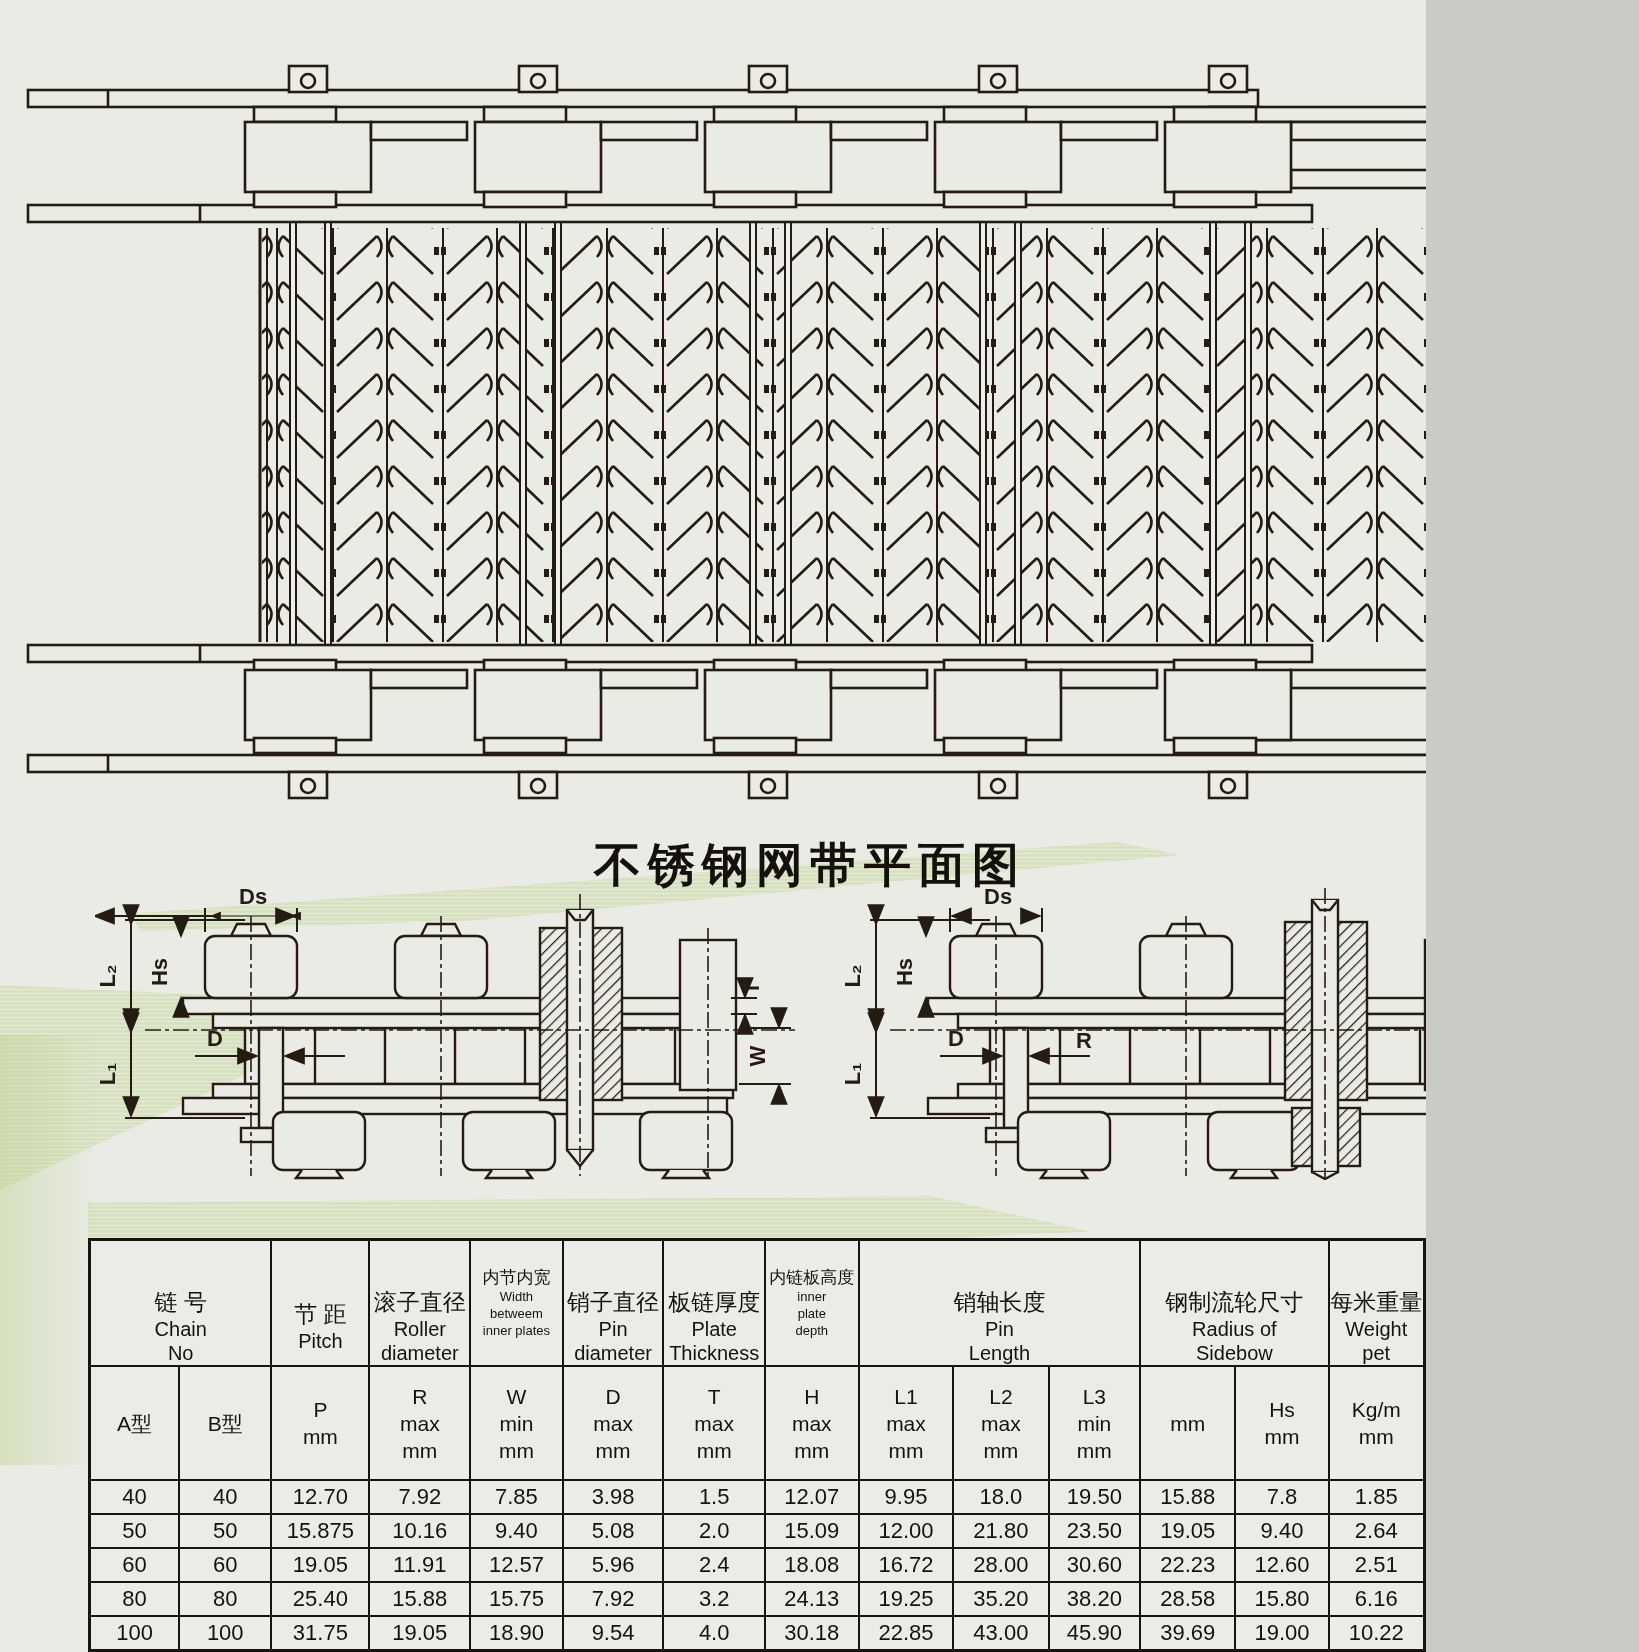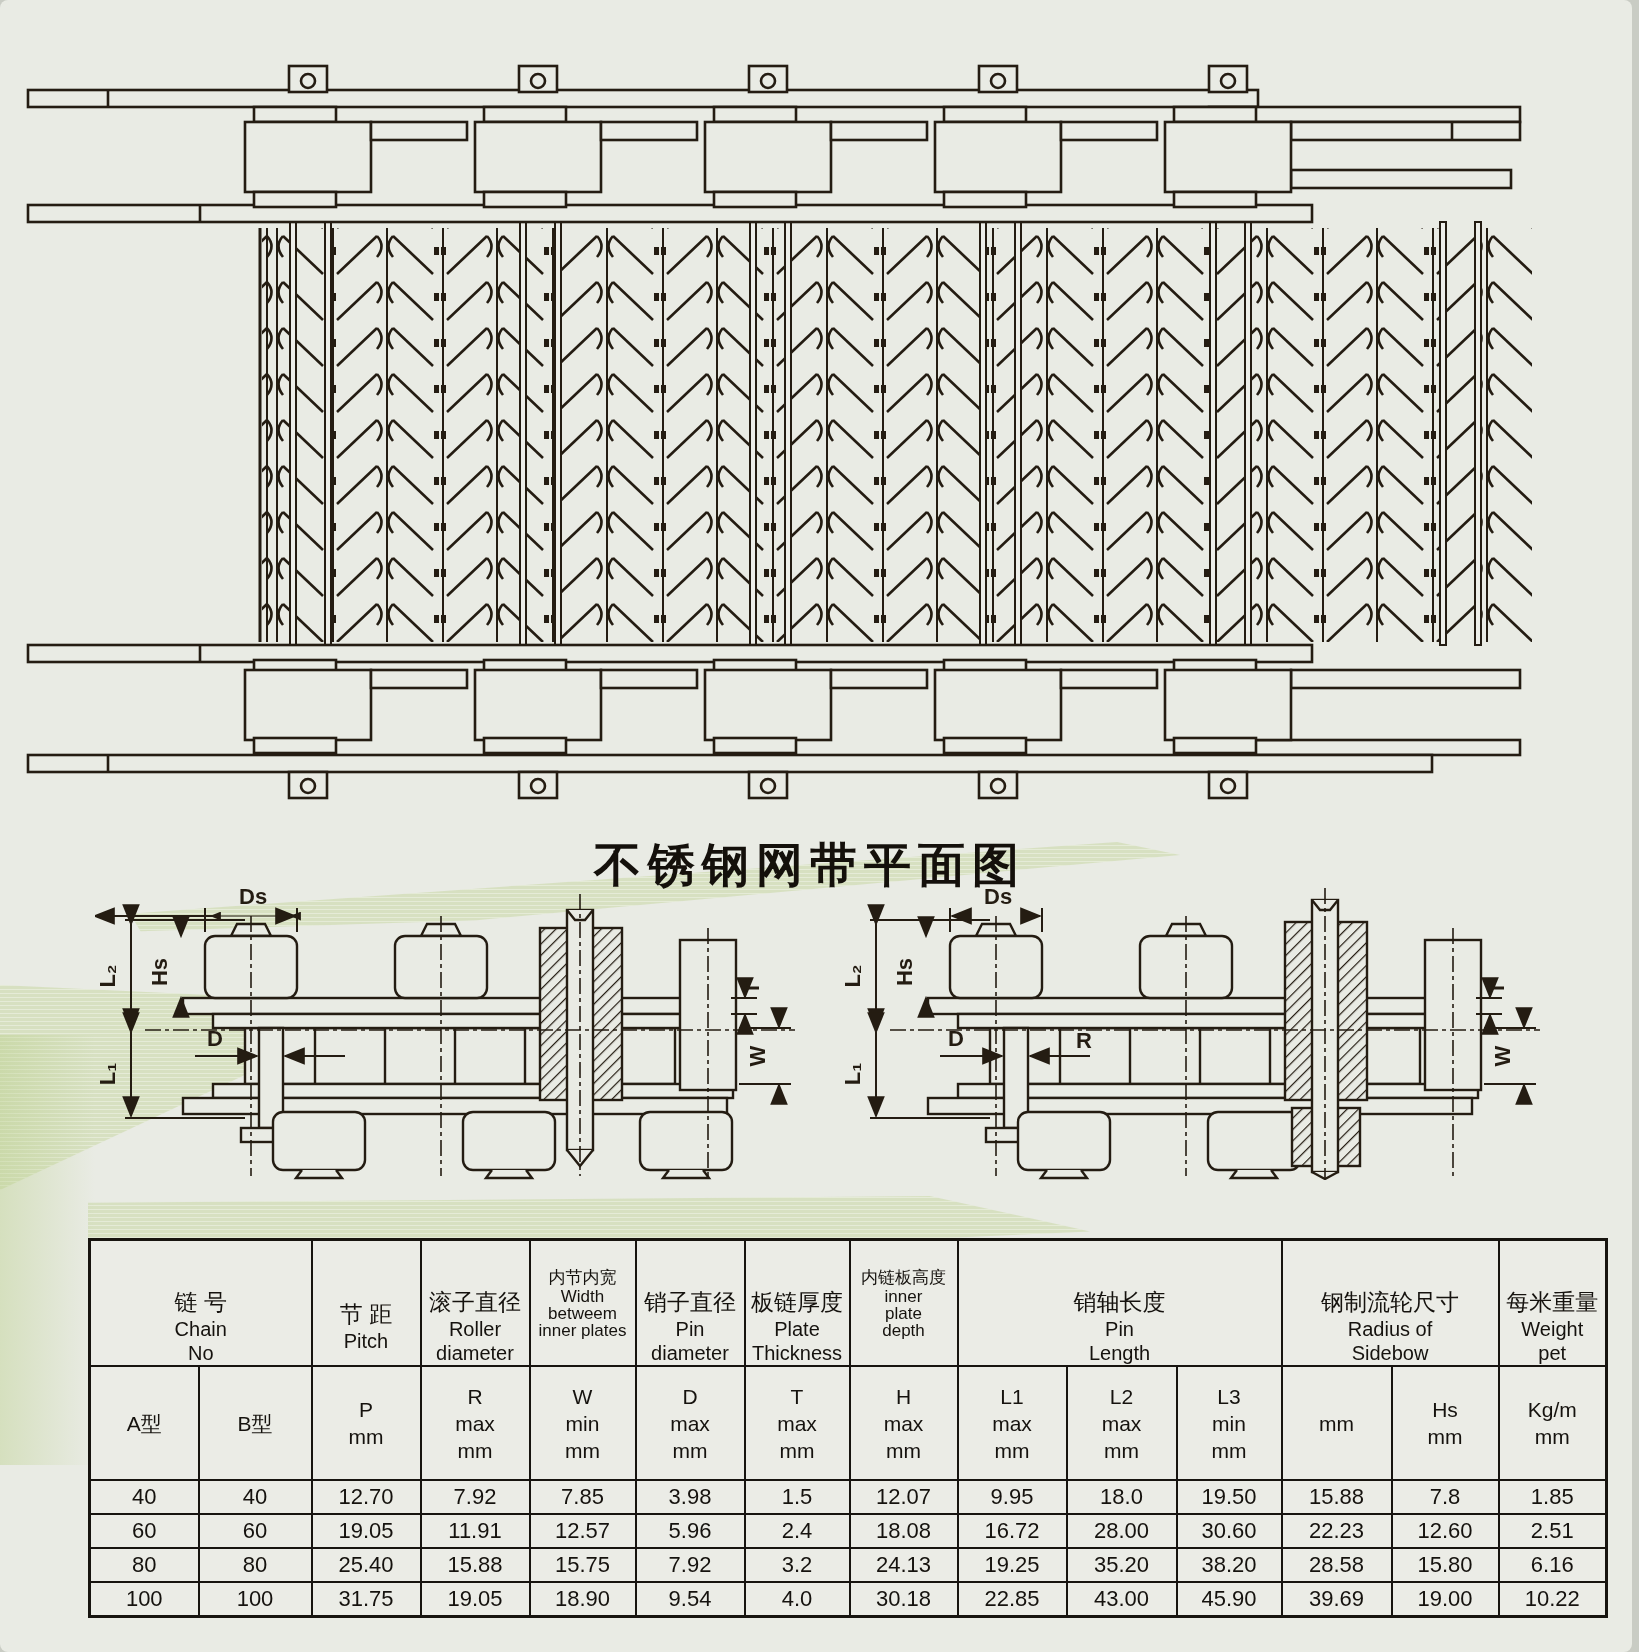--- a/index.html
+++ b/index.html
@@ -1,21 +1,20 @@
 <!DOCTYPE html>
 <html><head>
 <meta charset="utf-8">
 <style>
   html,body{margin:0;padding:0;background:#c9ccc4;}
   #page{
-    position:relative;width:1632px;height:1652px;overflow:hidden;
+    position:relative;width:1426px;height:1652px;overflow:hidden;
     background:#e9ebe4;
     font-family:"Liberation Sans", sans-serif;
     color:#1c160e;
-    border-radius:8px;
   }
   
   .deco{position:absolute;left:0;top:0;width:1639px;height:1652px;pointer-events:none;}
   .swoosh{position:absolute;background:rgba(186,208,138,.38);
     background-image:repeating-linear-gradient(0deg,rgba(255,255,255,.35) 0 1px,transparent 1px 4px);}
   .sw1{left:0;top:985px;width:345px;height:205px;clip-path:polygon(0 0,100% 8%,100% 21%,0 100%);}
   .sw2{left:130px;top:842px;width:1050px;height:92px;clip-path:polygon(0 78%,94% 0,100% 14%,33% 85%,1% 97%);}
   .sw3{left:88px;top:1194px;width:1002px;height:68px;clip-path:polygon(0 13%,84% 3%,100% 55%,37% 97%,0 78%);}
   .sw4{left:0;top:1035px;width:95px;height:430px;background:linear-gradient(90deg,rgba(186,208,138,.42),rgba(186,208,138,0));}
   
@@ -32,21 +31,21 @@
     background:#ebece6;
   }
   .spec-table td,.spec-table th{
     border:2px solid #17140f;padding:0;text-align:center;vertical-align:middle;
     font-weight:normal;color:#15120e;overflow:hidden;
   }
   .spec-table{border:3px solid #17140f;}
   .h-zh{font-size:23px;line-height:30px;margin-top:46px;}
   .h-en{font-size:20px;line-height:24px;}
   .h-zh-sm{font-size:17px;line-height:21px;}
-  .h-en-sm{font-size:17px;line-height:17px;}
+  .h-en-sm{font-size:13px;line-height:17px;}
   .sub div{font-size:21px;line-height:27px;}
   .datacell{font-size:22px;}
   .hdr1{height:103px;}
   .hdr2{height:114px;}
   .datarow{height:34px;}
 </style>
 </head>
 <body>
 
 <div id="page">
@@ -516,20 +515,36 @@
       <td class="datacell">1.5</td>
       <td class="datacell">12.07</td>
       <td class="datacell">9.95</td>
       <td class="datacell">18.0</td>
       <td class="datacell">19.50</td>
       <td class="datacell">15.88</td>
       <td class="datacell">7.8</td>
       <td class="datacell">1.85</td>
     </tr>
     <tr class="datarow">
+      <td class="datacell">50</td>
+      <td class="datacell">50</td>
+      <td class="datacell">15.875</td>
+      <td class="datacell">10.16</td>
+      <td class="datacell">9.40</td>
+      <td class="datacell">5.08</td>
+      <td class="datacell">2.0</td>
+      <td class="datacell">15.09</td>
+      <td class="datacell">12.00</td>
+      <td class="datacell">21.80</td>
+      <td class="datacell">23.50</td>
+      <td class="datacell">19.05</td>
+      <td class="datacell">9.40</td>
+      <td class="datacell">2.64</td>
+    </tr>
+    <tr class="datarow">
       <td class="datacell">60</td>
       <td class="datacell">60</td>
       <td class="datacell">19.05</td>
       <td class="datacell">11.91</td>
       <td class="datacell">12.57</td>
       <td class="datacell">5.96</td>
       <td class="datacell">2.4</td>
       <td class="datacell">18.08</td>
       <td class="datacell">16.72</td>
       <td class="datacell">28.00</td>

